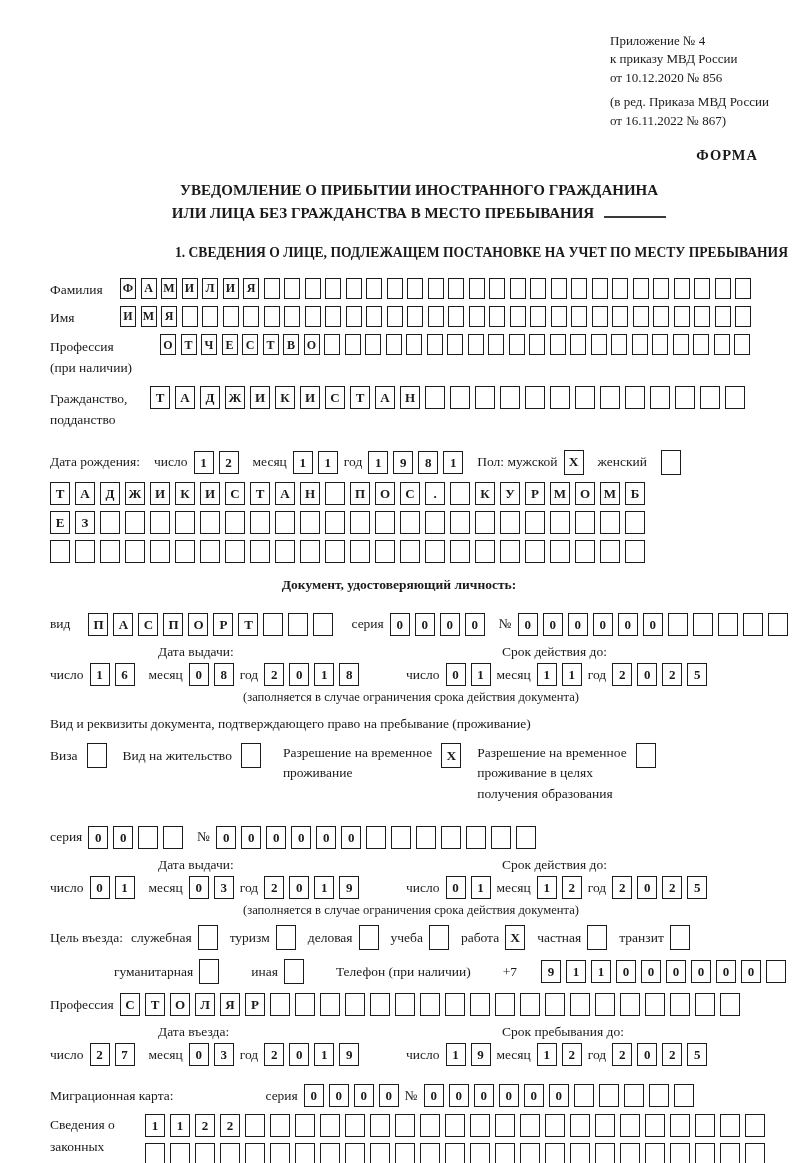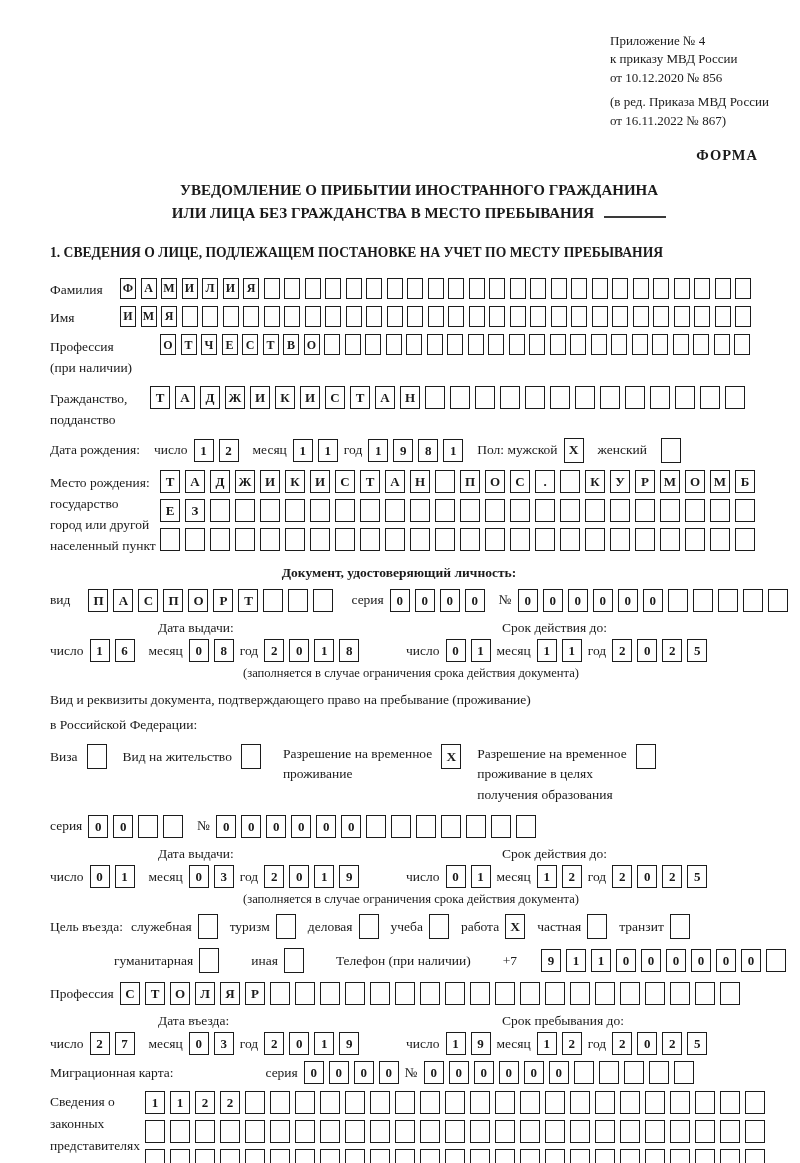--- a/index.html
+++ b/index.html
@@ -13,35 +13,35 @@
     padding:32px 12px 10px 50px;
   }
   
   .appendix { margin-left:auto; width:178px; font-size:13px; }
   .appendix div { line-height:1.42; }
   .appendix .gap { height:6px; }
   .forma { text-align:right; padding-right:30px; font-weight:bold; font-size:14.5px; letter-spacing:1px; margin-top:16px; }
   
   .title { text-align:center; font-weight:bold; font-size:15px; margin-top:13px; line-height:1.55; }
   .title-underline { display:inline-block; width:62px; border-bottom:2px solid #3a3a3a; height:0.9em; margin-left:10px; }
-  .sec-heading { font-weight:bold; font-size:13.6px; margin-top:19px; }
+  .sec-heading { font-weight:bold; font-size:13.6px; margin-top:19px;text-align:right; }
   
   .form-rows { margin-top:15px; }
   .row { display:flex; align-items:flex-start; margin-bottom:7px; }
   .row.center { align-items:center; }
   .label { flex:none; padding-top:3px; }
   .w70 { width:70px; } .w100 { width:100px; } .w110 { width:110px; }
   .label2 div { line-height:1.55; }
   .cells { display:flex; flex:none; }
   .cells-s { gap:4.5px; } .cells-s .cell { width:16px; height:21px; font-size:12px; }
   .cells-m { gap:5px; }  .cells-m .cell { width:20px; height:23px; font-size:13px; }
   .cells-box .cell { width:20px; height:25px; font-size:13.5px; }
   .cell { flex:none; border:1.5px solid #1c1c1c; display:flex; align-items:center; justify-content:center; font-weight:600; background:#fff; }
   .stack > .cells { margin-bottom:6px; }
-  .inline { display:flex; align-items:center; }
+  .inline { display:flex; align-items:center;margin-top:12px; }
   .inline > * { margin-right:6px; }
   .ml8{margin-left:8px;} .ml12{margin-left:12px;} .ml16{margin-left:16px;} .ml22{margin-left:22px;} .ml28{margin-left:16px;} .ml86{margin-left:86px;}
   .doc-heading { text-align:center; font-weight:bold; font-size:13.5px; margin:2px 40px 7px 0; }
   
   .dates { margin-bottom:6px; }
   .dates-labels { display:flex; }
   .d-left { width:340px; flex:none; }
   .lbl-issue { padding-left:108px; }
   .lbl-expiry { padding-left:112px; }
   .dates-values { display:flex; align-items:center; margin-top:2px; }
@@ -261,26 +261,20 @@
             <span class="cell">X</span>
           </span>
         <span class="ml8">женский</span>
         <span class="cells cells-box ml8">
             <span class="cell"></span>
           </span>
       </div>
     </div>
 
     <div class="row">
-      <div class="label w110 label2">
-        <div>Место рождения:</div>
-        <div>государство</div>
-        <div>город или другой</div>
-        <div>населенный пункт</div>
-      </div>
       <div class="stack">
         <div class="cells cells-m">
             <span class="cell">Т</span>
             <span class="cell">А</span>
             <span class="cell">Д</span>
             <span class="cell">Ж</span>
             <span class="cell">И</span>
             <span class="cell">К</span>
             <span class="cell">И</span>
             <span class="cell">С</span>
@@ -440,21 +434,20 @@
               <span class="cell">2</span>
               <span class="cell">5</span>
             </span>
         </div>
       </div>
       <div class="dates-note">(заполняется в случае ограничения срока действия документа)</div>
     </div>
 
     <div class="intro">
       <div>Вид и реквизиты документа, подтверждающего право на пребывание (проживание)</div>
-      <div>в Российской Федерации:</div>
     </div>
 
     <div class="cb-row">
       <div class="cb-item">
         <span class="cb-label">Виза</span>
         <span class="cells cells-box cb-box">
             <span class="cell"></span>
           </span>
       </div>
       <div class="cb-item ml28">

